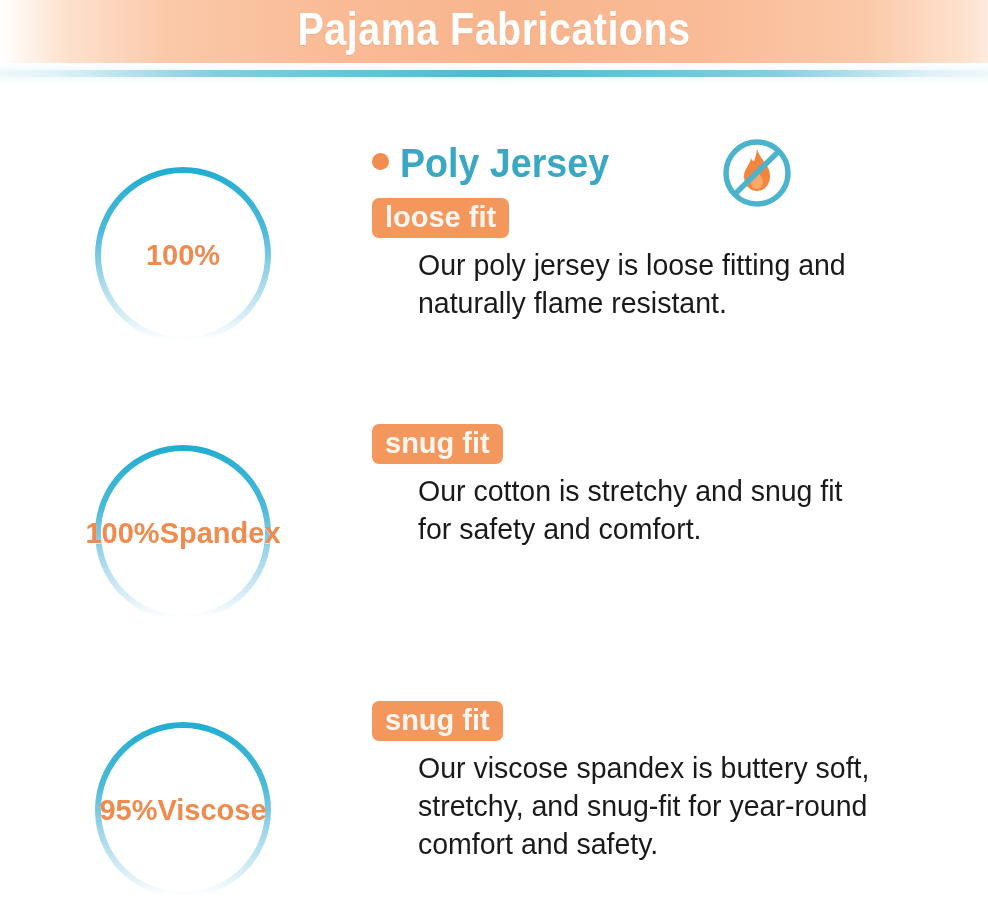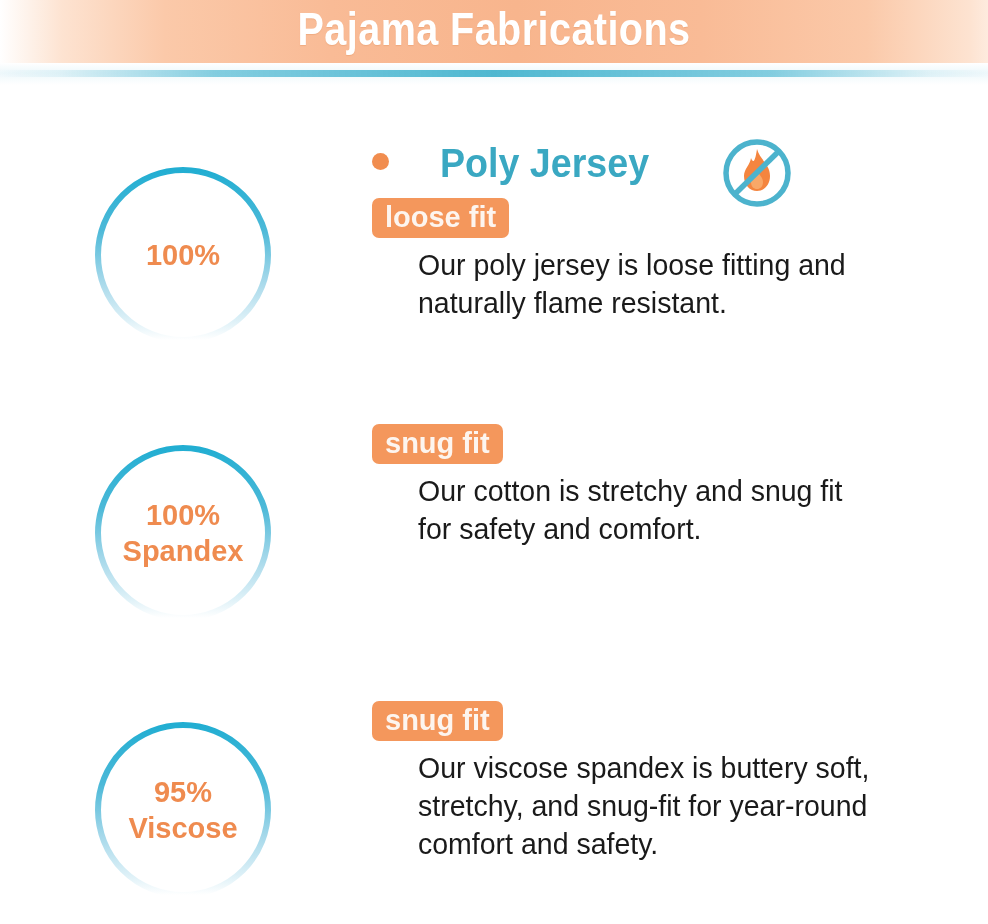--- a/index.html
+++ b/index.html
@@ -110,21 +110,21 @@
     width: 186px;
     height: 186px;
   }
   .badge-text {
     position: absolute;
     left: 0;
     top: 0;
     width: 186px;
     height: 186px;
     display: flex;
-    flex-direction: column;
+    flex-direction: row;
     align-items: center;
     justify-content: center;
     color: #ef8b4f;
     font-weight: bold;
     font-size: 29px;
     line-height: 36px;
     letter-spacing: 0px;
     text-align: center;
     text-shadow: 0 1px 0 rgba(255,255,255,0.6);
   }
@@ -136,21 +136,20 @@
     position: absolute;
     left: 372px;
     width: 610px;
     top: 0;
   }
   .title-line {
     position: relative;
     display: flex;
     align-items: flex-start;
     height: 52px;
-    gap: 40px;
   }
   .bullet {
     width: 17px;
     height: 17px;
     border-radius: 50%;
     background: #f18d4f;
     margin-top: 13px;
     margin-right: 11px;
     flex: 0 0 auto;
   }

